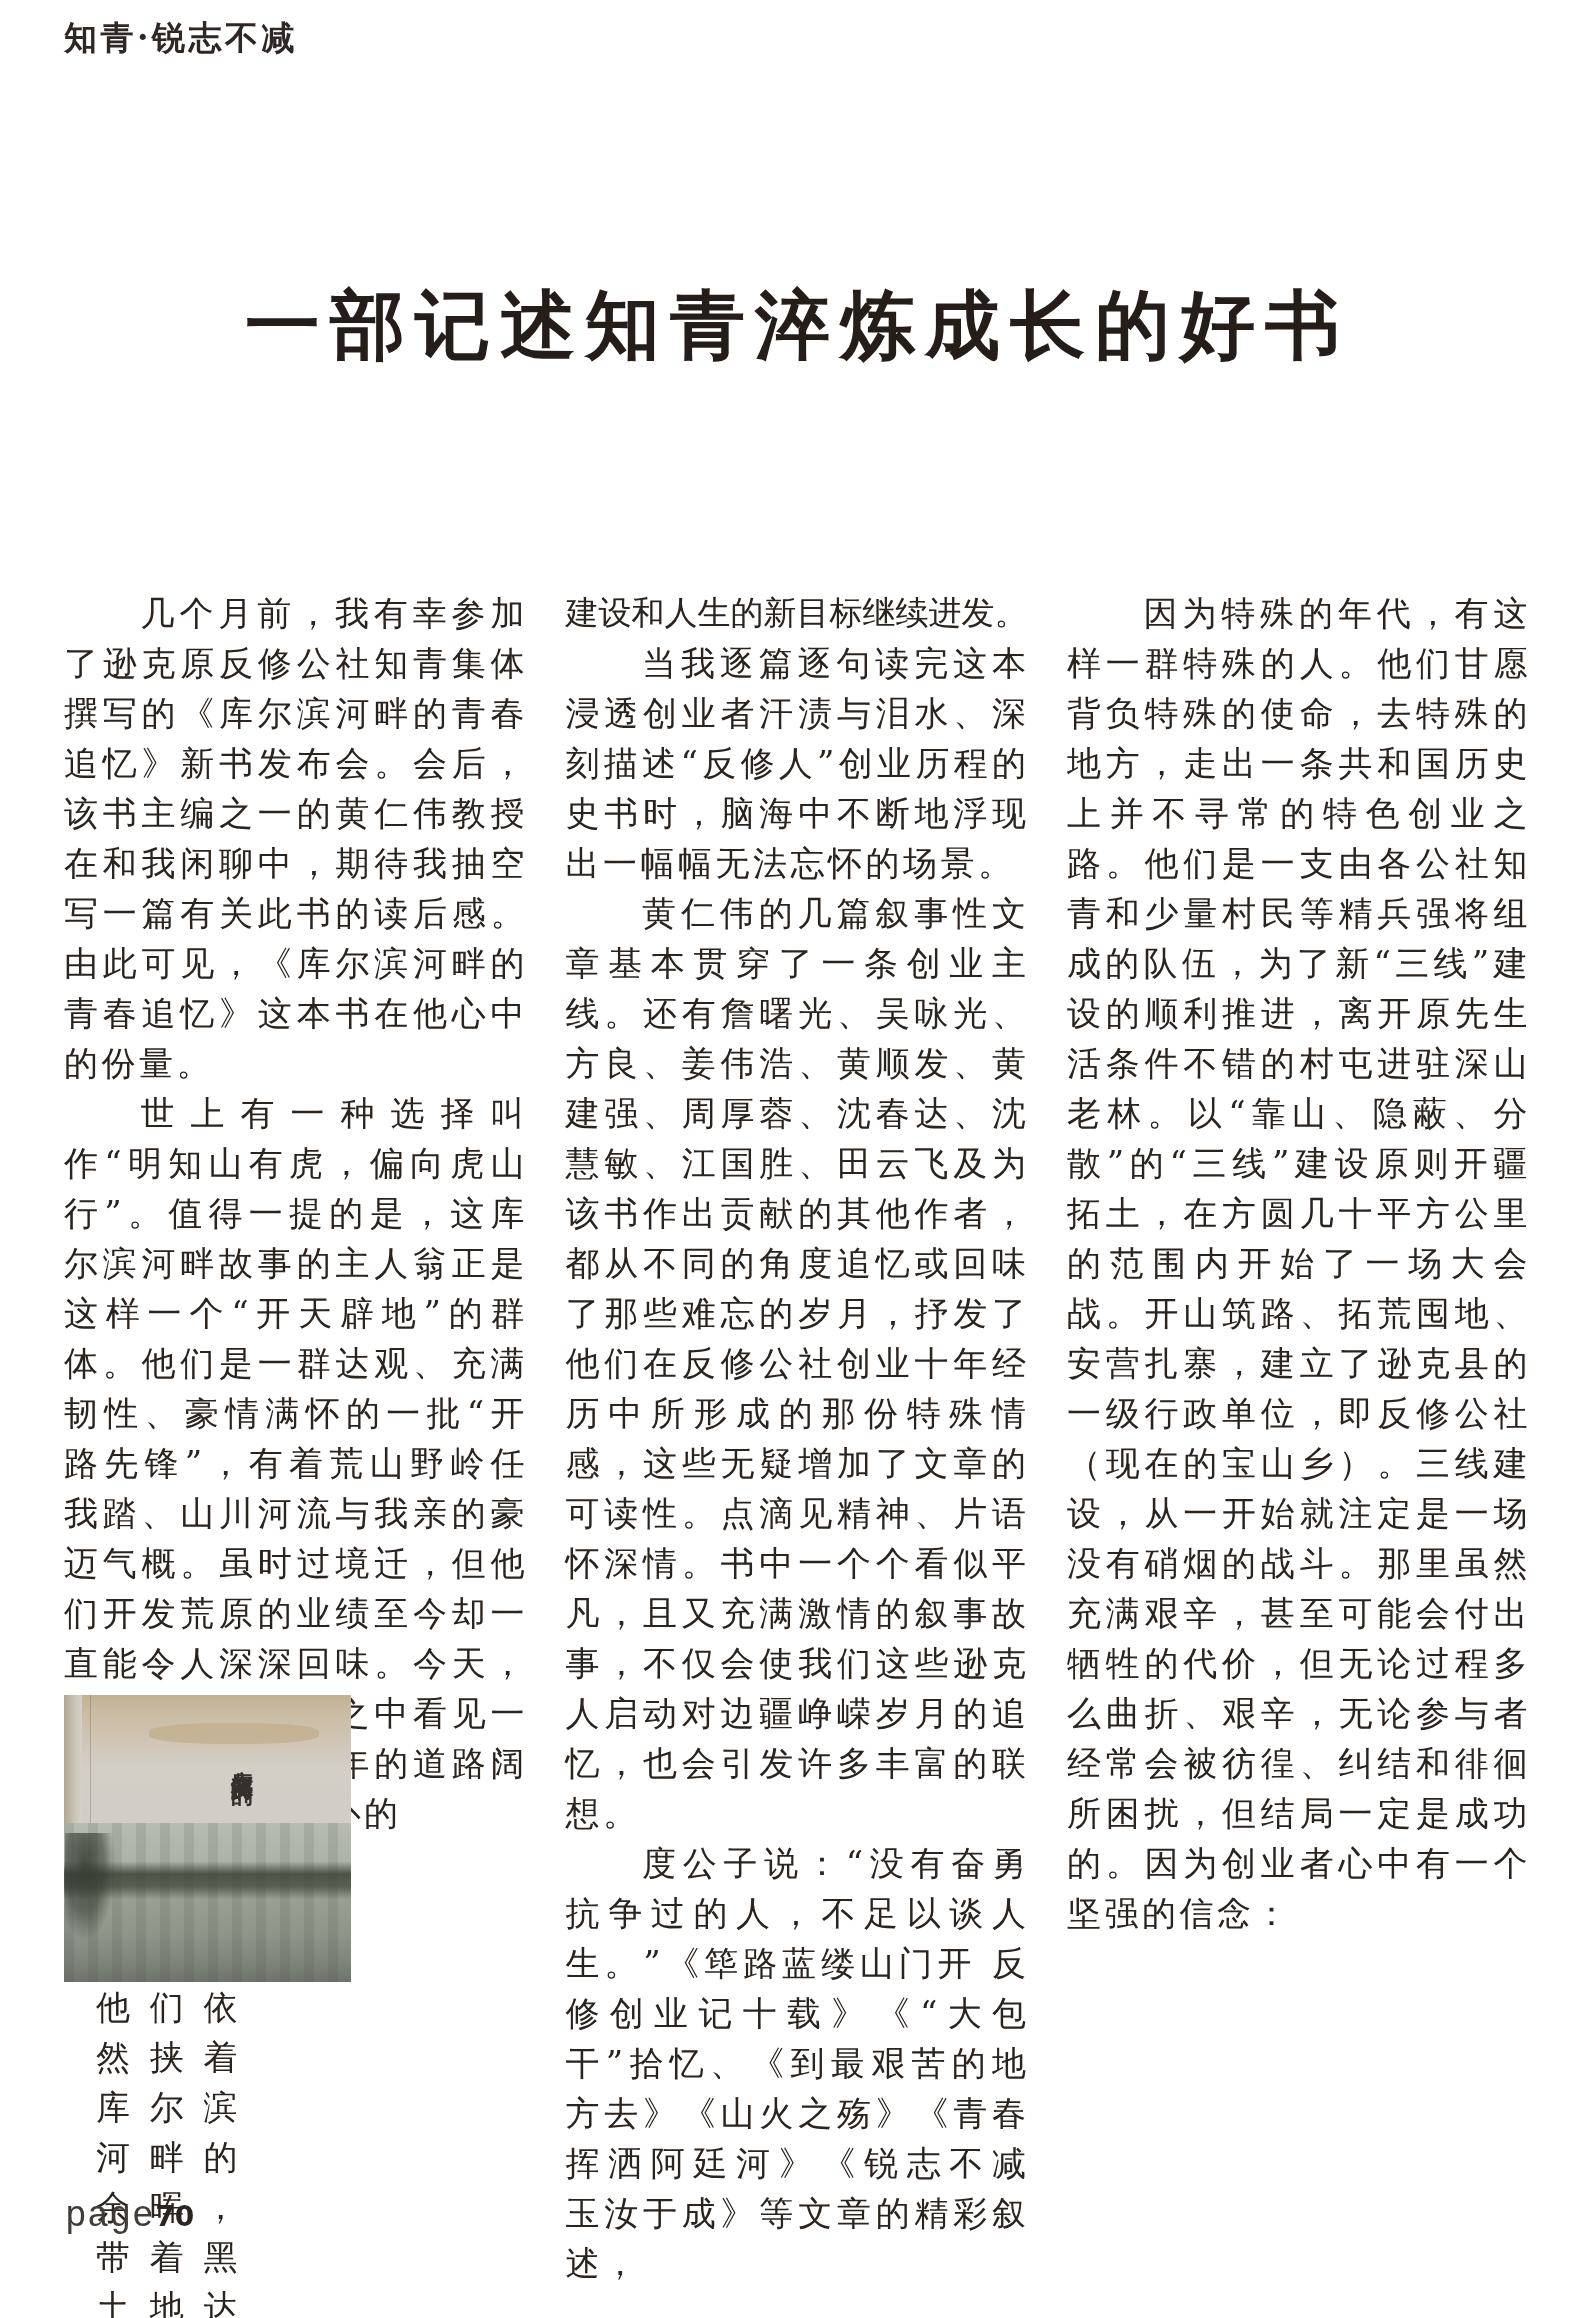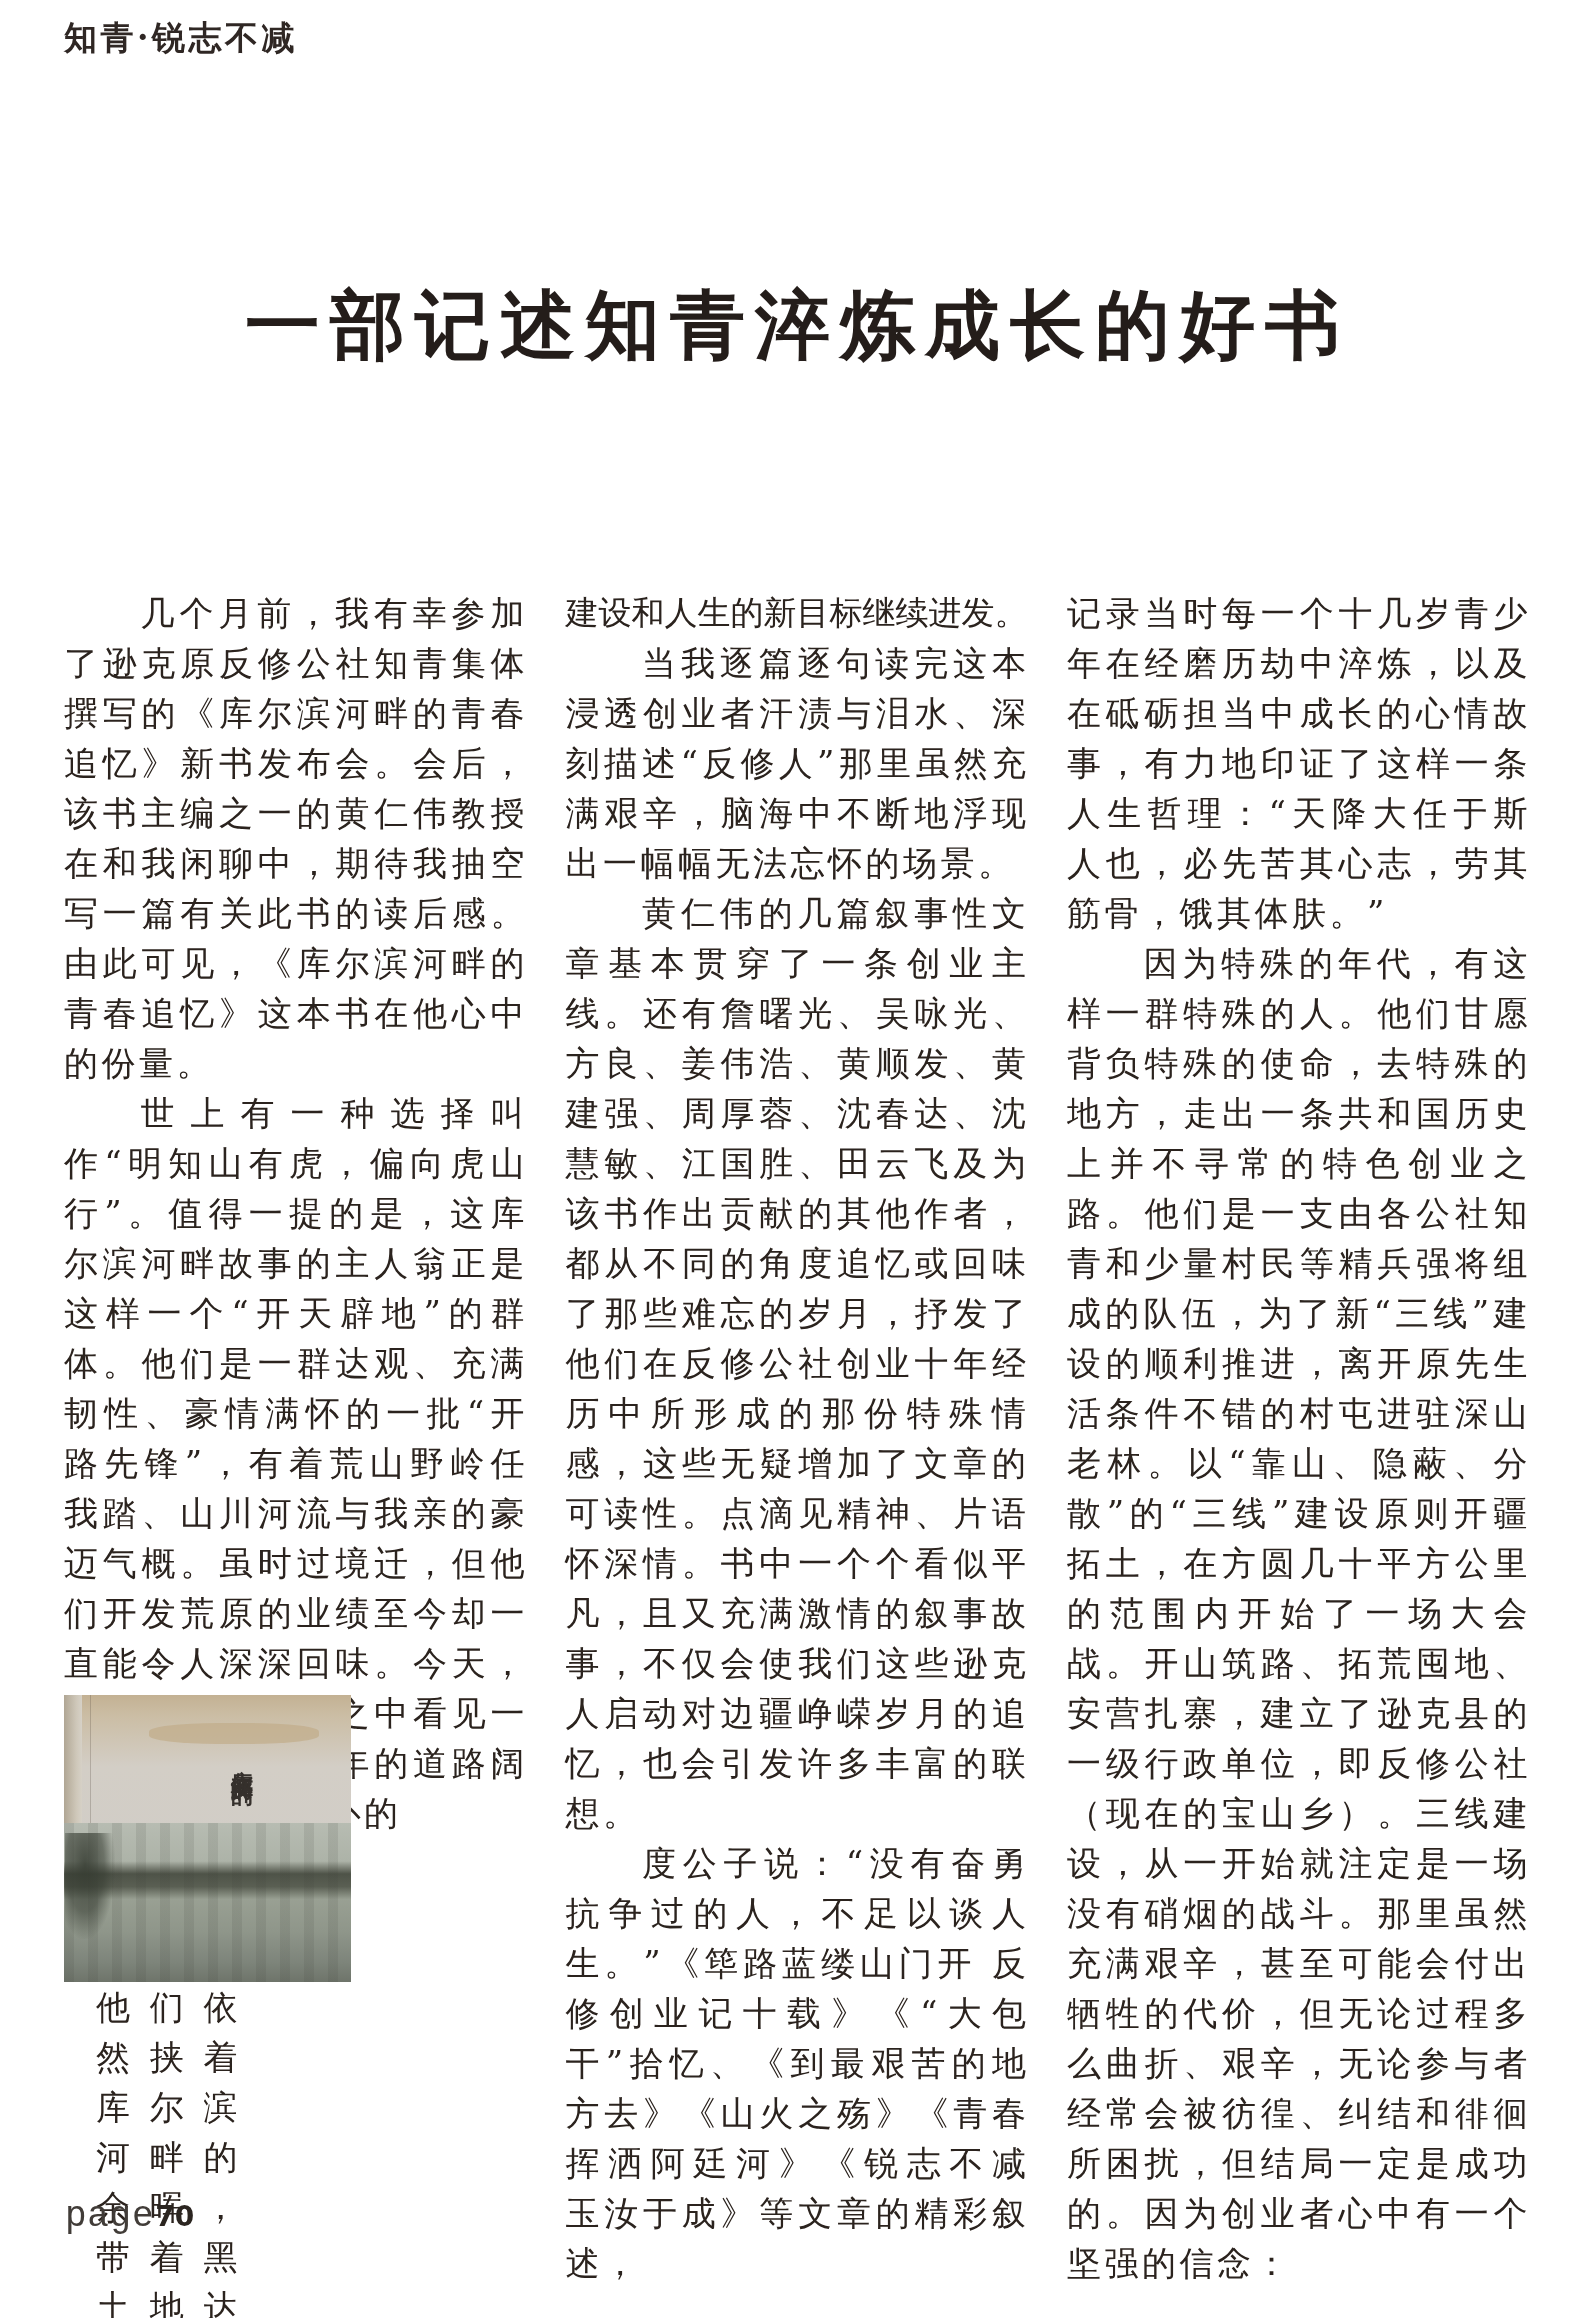--- a/index.html
+++ b/index.html
@@ -160,27 +160,26 @@
           <div class="cover-photo">
             <div class="cover-photo-tree"></div>
           </div>
         </div>
         <p class="wrap-text">他们依然挟着库尔滨河畔的余晖，带着黑土地达子香的芬芳，向祖国发展</p>
       </div>
     </div>
 
     <div class="col">
       <p class="line-fit">建设和人生的新目标继续进发。</p>
-      <p class="indent">当我逐篇逐句读完这本浸透创业者汗渍与泪水、深刻描述“反修人”那里虽然充满艰辛，脑海中不断地浮现出一幅幅无法忘怀的场景。</p>
+      <p class="indent">当我逐篇逐句读完这本浸透创业者汗渍与泪水、深刻描述“反修人”创业历程的史书时，脑海中不断地浮现出一幅幅无法忘怀的场景。</p>
       <p class="indent">黄仁伟的几篇叙事性文章基本贯穿了一条创业主线。还有詹曙光、吴咏光、方良、姜伟浩、黄顺发、黄建强、周厚蓉、沈春达、沈慧敏、江国胜、田云飞及为该书作出贡献的其他作者，都从不同的角度追忆或回味了那些难忘的岁月，抒发了他们在反修公社创业十年经历中所形成的那份特殊情感，这些无疑增加了文章的可读性。点滴见精神、片语怀深情。书中一个个看似平凡，且又充满激情的叙事故事，不仅会使我们这些逊克人启动对边疆峥嵘岁月的追忆，也会引发许多丰富的联想。</p>
       <p class="indent">度公子说：“没有奋勇抗争过的人，不足以谈人生。”《筚路蓝缕山门开 反修创业记十载》《“大包干”拾忆、《到最艰苦的地方去》《山火之殇》《青春挥洒阿廷河》《锐志不减 玉汝于成》等文章的精彩叙述，</p>
     </div>
 
     <div class="col">
-      <p>记录当时每一个十几岁青少年在经磨历劫中淬炼，以及在砥砺担当中成长的心情故事，有力地印证了这样一条人生哲理：“天降大任于斯人也，必先苦其心志，劳其筋骨，饿其体肤。”</p>
       <p class="indent">因为特殊的年代，有这样一群特殊的人。他们甘愿背负特殊的使命，去特殊的地方，走出一条共和国历史上并不寻常的特色创业之路。他们是一支由各公社知青和少量村民等精兵强将组成的队伍，为了新“三线”建设的顺利推进，离开原先生活条件不错的村屯进驻深山老林。以“靠山、隐蔽、分散”的“三线”建设原则开疆拓土，在方圆几十平方公里的范围内开始了一场大会战。开山筑路、拓荒囤地、安营扎寨，建立了逊克县的一级行政单位，即反修公社（现在的宝山乡）。三线建设，从一开始就注定是一场没有硝烟的战斗。那里虽然充满艰辛，甚至可能会付出牺牲的代价，但无论过程多么曲折、艰辛，无论参与者经常会被彷徨、纠结和徘徊所困扰，但结局一定是成功的。因为创业者心中有一个坚强的信念：</p>
     </div>
 
   </div>
 
   <div class="footer">
     <span class="page-label">page</span><span class="page-number">70</span>
   </div>
 
 </div>

